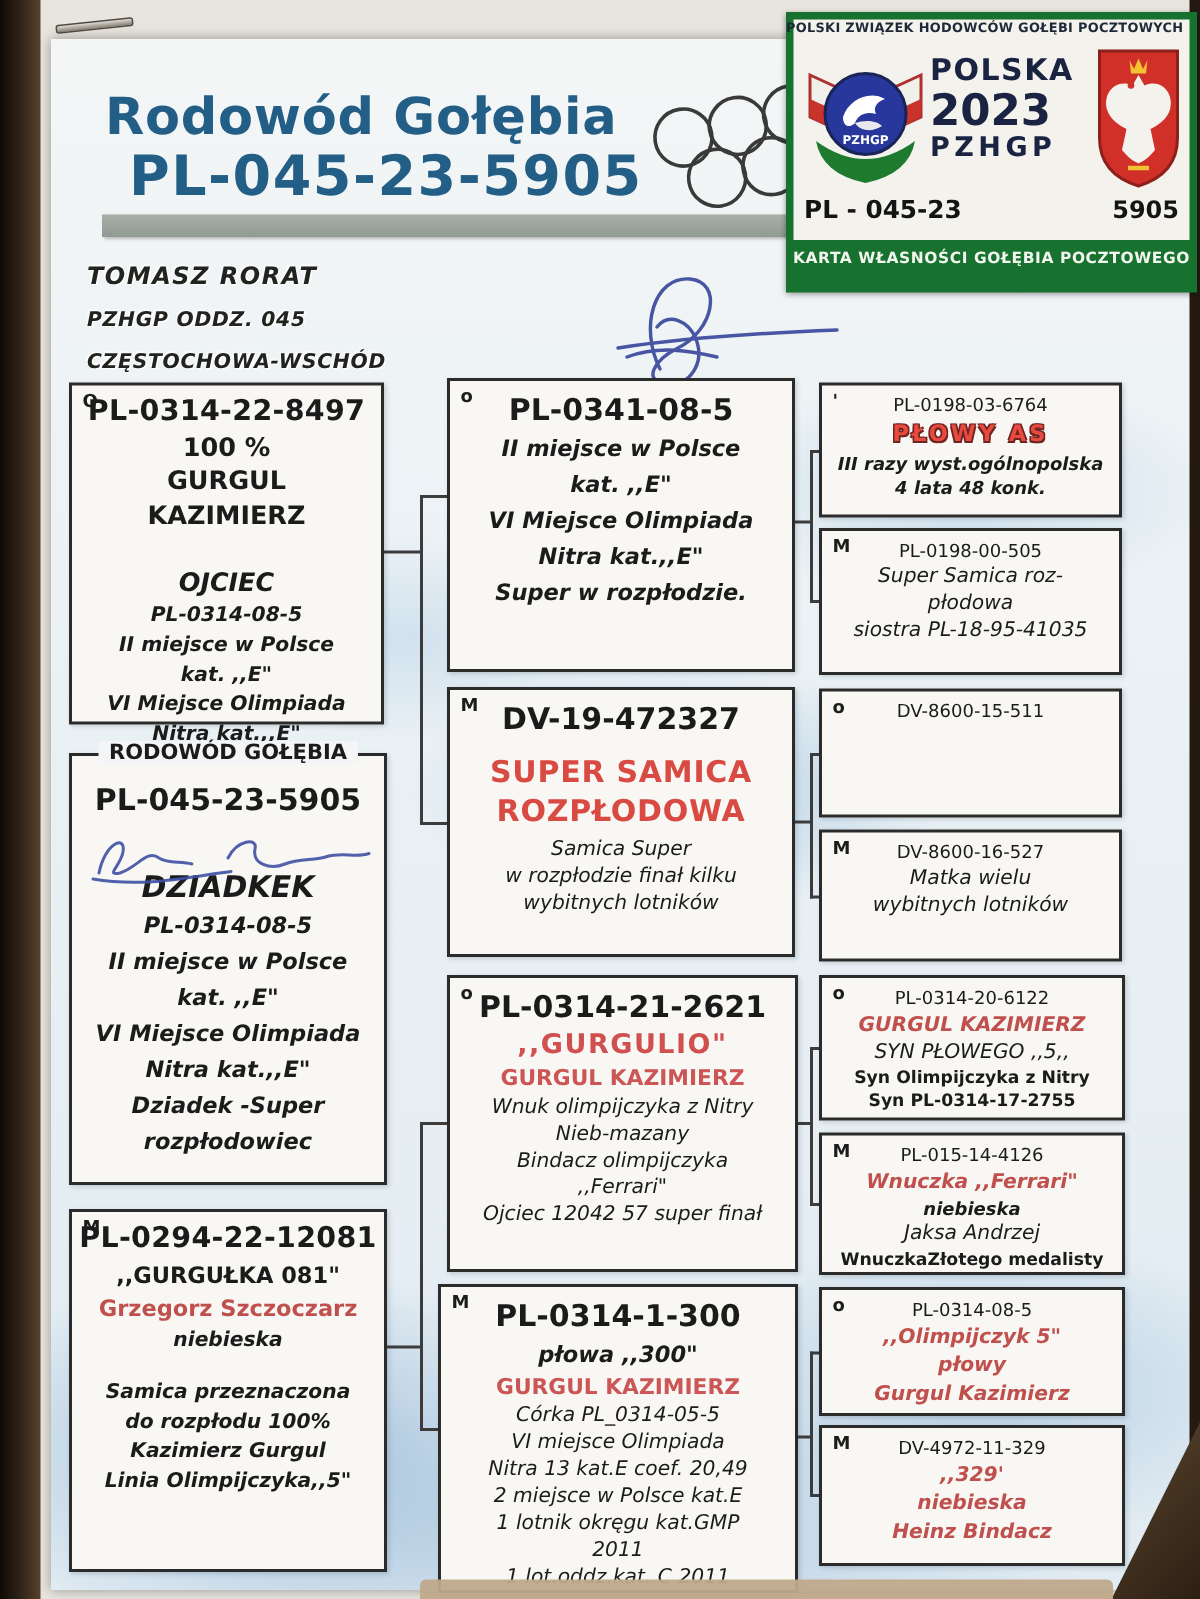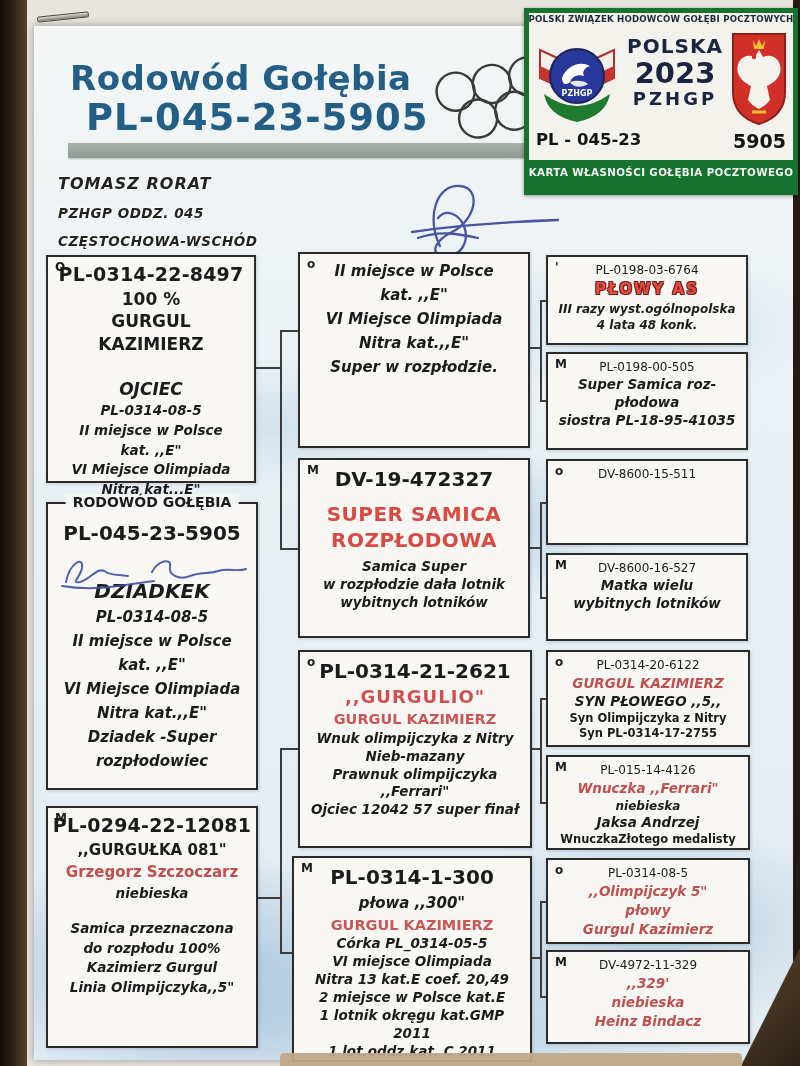--- a/index.html
+++ b/index.html
@@ -30,45 +30,45 @@
   .title-bar{position:absolute;left:34px;top:117px;width:492px;height:15px;background:linear-gradient(#a8b0a8,#8f9a92);box-shadow:1px 1px 2px rgba(0,0,0,.25);}
   .owner{position:absolute;left:24px;top:148px;font-weight:800;font-style:italic;color:#22221f;
     text-shadow:1px 1px 0 rgba(255,255,255,.9),-1px -1px 0 rgba(255,255,255,.6);}
   .owner .o1{font-size:16px;letter-spacing:1px;}
   .owner .o2,.owner .o3{font-size:13.5px;letter-spacing:.5px;margin-top:12px;}
   .rings{position:absolute;left:398px;top:28px;}
 
   .card{position:absolute;left:524px;top:8px;width:274px;height:187px;background:#177230;z-index:3;
     box-shadow:0 1px 4px rgba(0,0,0,.4);}
   .card-white{position:absolute;left:5px;top:5px;width:264px;height:147px;background:#f4f2ec;}
-  .card-hdr{position:absolute;left:0;top:6px;width:100%;text-align:center;font-size:8.6px;font-weight:800;color:#1d2838;letter-spacing:.2px;}
-  .card-center{position:absolute;left:96px;top:26px;width:110px;text-align:center;color:#1b2342;}
+  .card-hdr{position:absolute;left:0;top:6px;width:100%;font-size:8.6px;font-weight:800;color:#1d2838;letter-spacing:.2px;}
+  .card-center{position:absolute;left:96px;top:26px;width:110px;color:#1b2342;}
   .card-polska{font-size:20px;font-weight:900;letter-spacing:1px;}
   .card-year{font-size:29px;font-weight:900;line-height:1.05;}
   .card-org{font-size:18px;font-weight:900;letter-spacing:3px;}
   .card-series{position:absolute;left:12px;top:122px;font-size:16.5px;font-weight:800;color:#141414;}
-  .card-num{position:absolute;right:12px;top:122px;font-size:19px;font-weight:800;color:#141414;}
+  .card-num{position:absolute;right:12px;top:122px;font-size:16px;font-weight:800;color:#141414;}
   .card-footer{position:absolute;left:0;top:158px;width:100%;text-align:center;font-size:10.3px;font-weight:800;color:#f2f6ef;letter-spacing:.4px;}
   .emblem{position:absolute;left:8px;top:24px;}
   .eagle{position:absolute;left:206px;top:22px;}
 
   .pbox{position:absolute;background:#f8f7f3;border:2px solid #2b2b2b;box-sizing:border-box;padding-top:5px;
     box-shadow:1px 1px 3px rgba(40,60,80,.2);}
   .sup{position:absolute;top:3px;left:7px;font-size:12px;font-weight:800;color:#1c1c1c;}
   .ln{text-align:center;color:#1b1b1b;padding:0 4px;}
   .s-code{font-size:19px;font-weight:800;letter-spacing:.2px;line-height:1.35;}
   .s-code2{font-size:20px;font-weight:800;line-height:1.4;}
   .s-code3{font-size:12px;font-weight:400;line-height:1.4;}
   .s-big{font-size:17px;font-weight:800;line-height:1.33;}
   .s-bigi{font-size:17px;font-weight:800;font-style:italic;line-height:1.35;margin-top:23px;}
   .s-bigi2{font-size:20px;font-weight:800;font-style:italic;line-height:1.4;}
   .s-bigi3{font-size:15px;font-weight:800;font-style:italic;line-height:1.6;}
   .s-b2{font-size:15px;font-weight:800;line-height:1.5;}
   .s-bi{font-size:13.5px;font-weight:800;font-style:italic;line-height:1.45;}
-  .s-bi2{font-size:13.5px;font-weight:700;font-style:italic;line-height:1.33;}
+  .s-bi2{font-size:13.5px;font-weight:400;font-style:italic;line-height:1.33;}
   .s-bsm{font-size:11.5px;font-weight:800;line-height:1.35;}
   .s-bism{font-size:12px;font-weight:800;font-style:italic;line-height:1.4;}
   .s-red2{font-size:15px;font-weight:800;color:#c0504d;line-height:1.5;}
   .s-red3{font-size:14.5px;font-weight:800;color:#cc5555;line-height:1.4;}
   .s-redbig{font-size:20px;font-weight:800;color:#d84a42;letter-spacing:.5px;line-height:1.3;}
   .s-redbig2{font-size:18px;font-weight:800;color:#d05050;letter-spacing:1px;line-height:1.35;}
   .s-redi2{font-size:13.5px;font-weight:800;font-style:italic;color:#c0504d;line-height:1.4;}
   .s-redout{font-size:15px;font-weight:900;color:#e84a40;letter-spacing:2px;line-height:1.45;
     text-shadow:-1px -1px 0 #6e2420,1px -1px 0 #6e2420,-1px 1px 0 #6e2420,1px 1px 0 #6e2420;}
   .s-gap28{height:30px;} .s-gap18{height:16px;} .s-gap8{height:8px;} .s-gap6{height:5px;}
@@ -185,45 +185,46 @@
         <div class="ln s-bi">niebieska</div>
         <div class="ln s-gap18"></div>
         <div class="ln s-bi">Samica przeznaczona</div>
         <div class="ln s-bi">do rozpłodu 100%</div>
         <div class="ln s-bi">Kazimierz Gurgul</div>
         <div class="ln s-bi">Linia Olimpijczyka,,5"</div>
       </div>
 
     <div class="pbox" style="left:264px;top:226px;width:232px;height:196px;">
         <span class="sup">o</span>
+        <div class="ln s-code2">PL-0341-08-5</div>
         <div class="ln s-bigi3">II miejsce w Polsce</div>
         <div class="ln s-bigi3">kat. ,,E"</div>
         <div class="ln s-bigi3">VI Miejsce Olimpiada</div>
         <div class="ln s-bigi3">Nitra kat.,,E"</div>
         <div class="ln s-bigi3">Super w rozpłodzie.</div>
       </div>
     <div class="pbox" style="left:264px;top:432px;width:232px;height:180px;">
         <span class="sup">M</span>
         <div class="ln s-code2">DV-19-472327</div>
         <div class="ln s-gap8"></div>
         <div class="ln s-redbig">SUPER  SAMICA</div>
         <div class="ln s-redbig">ROZPŁODOWA</div>
         <div class="ln s-gap6"></div>
         <div class="ln s-bi2">Samica Super</div>
-        <div class="ln s-bi2">w rozpłodzie dała lotnik</div>
+        <div class="ln s-bi2">w rozpłodzie finał kilku</div>
         <div class="ln s-bi2">wybitnych lotników</div>
       </div>
     <div class="pbox" style="left:264px;top:624px;width:234px;height:198px;">
         <span class="sup">o</span>
         <div class="ln s-code2">PL-0314-21-2621</div>
         <div class="ln s-redbig2">,,GURGULIO"</div>
         <div class="ln s-red3">GURGUL KAZIMIERZ</div>
         <div class="ln s-bi2">Wnuk olimpijczyka z Nitry</div>
         <div class="ln s-bi2">Nieb-mazany</div>
-        <div class="ln s-bi2">Prawnuk olimpijczyka</div>
+        <div class="ln s-bi2">Bindacz olimpijczyka</div>
         <div class="ln s-bi2">,,Ferrari"</div>
         <div class="ln s-bi2">Ojciec 12042  57 super finał</div>
       </div>
     <div class="pbox" style="left:258px;top:830px;width:240px;height:206px;">
         <span class="sup">M</span>
         <div class="ln s-code2">PL-0314-1-300</div>
         <div class="ln s-bigi3">płowa ,,300"</div>
         <div class="ln s-red3">GURGUL KAZIMIERZ</div>
         <div class="ln s-bi2">Córka PL_0314-05-5</div>
         <div class="ln s-bi2">VI miejsce Olimpiada</div>

